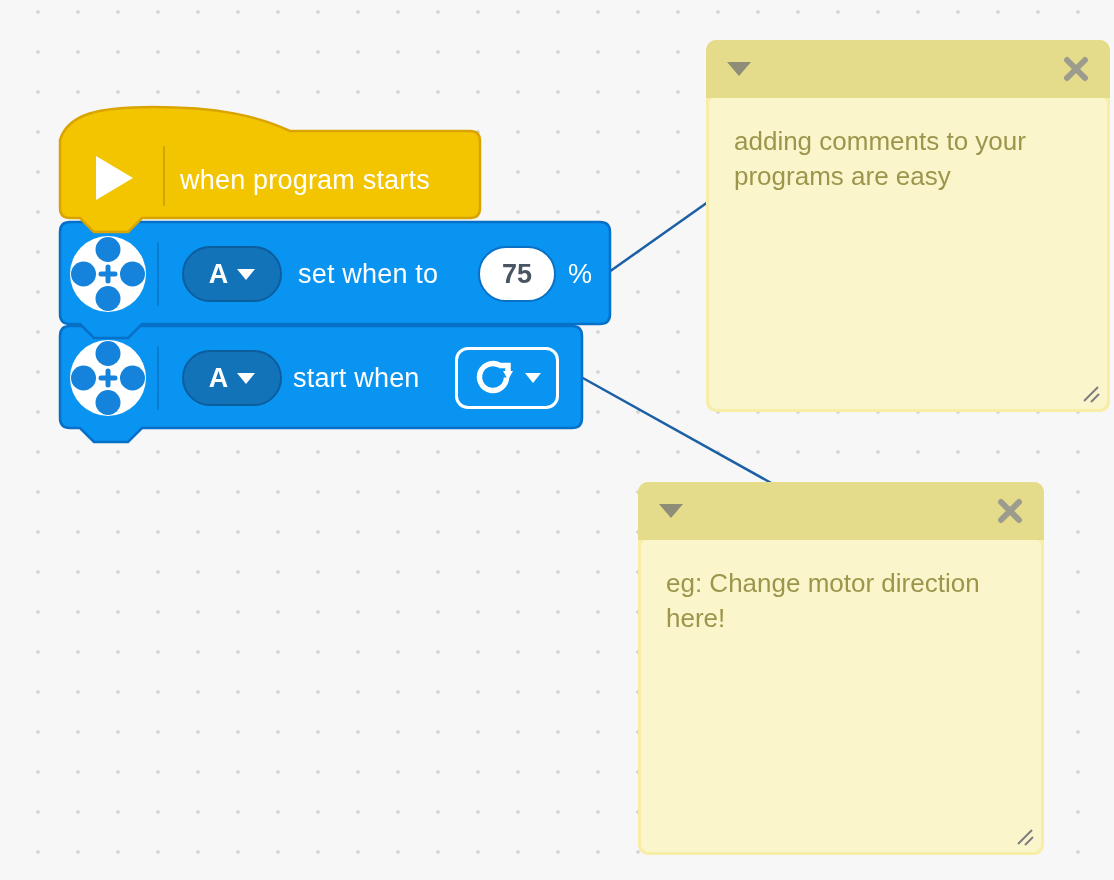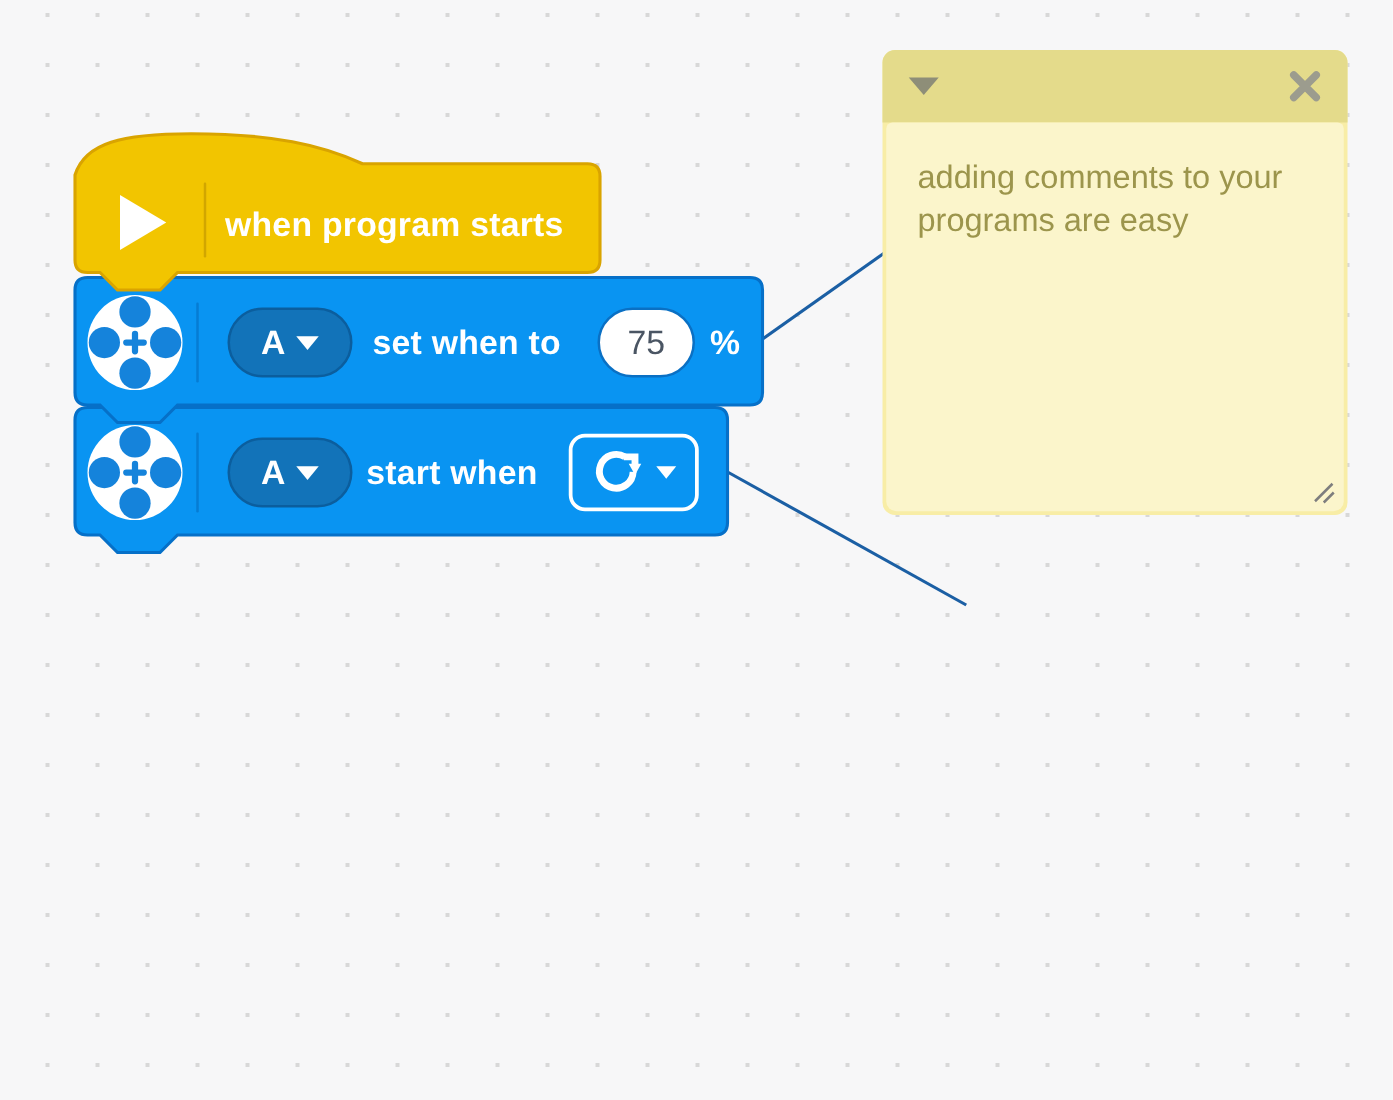--- a/index.html
+++ b/index.html
@@ -9,50 +9,50 @@
     background-color:#F7F7F8;
     background-image:radial-gradient(circle,#D8D8D8 1.8px,rgba(216,216,216,0) 2px);
     background-size:40px 40px;
     background-position:18px -8px;
   }
   svg{display:block;}
   .abs{position:absolute;}
   
   .block-label{
     position:absolute;display:flex;align-items:center;
-    color:#FFFFFF;font-weight:bold;font-size:27px;letter-spacing:0.2px;
+    color:#FFFFFF;font-weight:normal;font-size:27px;letter-spacing:0.2px;
     white-space:nowrap;
   }
   .sep{position:absolute;width:2px;border-radius:1px;}
   .sep-yellow{background:rgba(150,110,0,0.35);}
   .sep-blue{background:rgba(0,70,140,0.30);}
   .pill{
     position:absolute;width:100px;height:56px;border-radius:28px;
     background:#1273B9;border:2px solid #0B5E9E;box-sizing:border-box;
     display:flex;align-items:center;justify-content:center;gap:9px;cursor:pointer;
   }
   .pill .port{color:#fff;font-weight:bold;font-size:27px;}
   .tri-down{
     width:0;height:0;border-left:9px solid transparent;border-right:9px solid transparent;
     border-top:11px solid #FFFFFF;
   }
   .value-oval{
     position:absolute;left:478px;top:246px;width:78px;height:56px;border-radius:28px;
     background:#FFFFFF;border:2px solid #0A70C4;box-sizing:border-box;
     display:flex;align-items:center;justify-content:center;
-    color:#4A5563;font-weight:normal;font-size:27px;cursor:text;
+    color:#4A5563;font-weight:bold;font-size:27px;cursor:text;
   }
   .dir-select{
     position:absolute;left:455px;top:347px;width:104px;height:62px;border-radius:13px;
     border:3px solid #FFFFFF;box-sizing:border-box;background:transparent;
     display:flex;align-items:center;justify-content:center;gap:10px;cursor:pointer;
   }
   
   .comment{
-    position:absolute;background:#F8EDA6;border-radius:10px;
+    position:absolute;background:#F8EDA6;border-radius:10px;padding-left:32px;
   }
   .comment-header{
     position:absolute;left:0;top:0;right:0;height:58px;background:#E4DB8B;
     border-radius:10px 10px 0 0;display:flex;align-items:center;
     justify-content:space-between;padding:0 21px;box-sizing:border-box;cursor:move;
   }
   .collapse-tri{
     width:0;height:0;border-left:12px solid transparent;border-right:12px solid transparent;
     border-top:14px solid #8E8E78;cursor:pointer;
   }
@@ -140,14 +140,26 @@
       <svg width="26" height="26" viewBox="0 0 26 26">
         <path d="M 4,4 L 22,22 M 22,4 L 4,22" stroke="#9C9C8E" stroke-width="6" stroke-linecap="round"></path>
       </svg>
     </div>
     <div class="comment-body">adding comments to your programs are easy</div>
     <svg class="resize-handle" width="20" height="20" viewBox="0 0 20 20">
       <path d="M 3,17 L 17,3 M 10,18 L 18,10" stroke="#7E7E7E" stroke-width="2"></path>
     </svg>
   </div>
 
+  <div class="comment" style="left:638px;top:482px;width:374px;height:373px;">
+    <div class="comment-header">
+      <span class="collapse-tri"></span>
+      <svg width="26" height="26" viewBox="0 0 26 26">
+        <path d="M 4,4 L 22,22 M 22,4 L 4,22" stroke="#9C9C8E" stroke-width="6" stroke-linecap="round"></path>
+      </svg>
+    </div>
+    <div class="comment-body">eg: Change motor direction here!</div>
+    <svg class="resize-handle" width="20" height="20" viewBox="0 0 20 20">
+      <path d="M 3,17 L 17,3 M 10,18 L 18,10" stroke="#7E7E7E" stroke-width="2"></path>
+    </svg>
+  </div>
 
 </div>
 
 </body></html>

